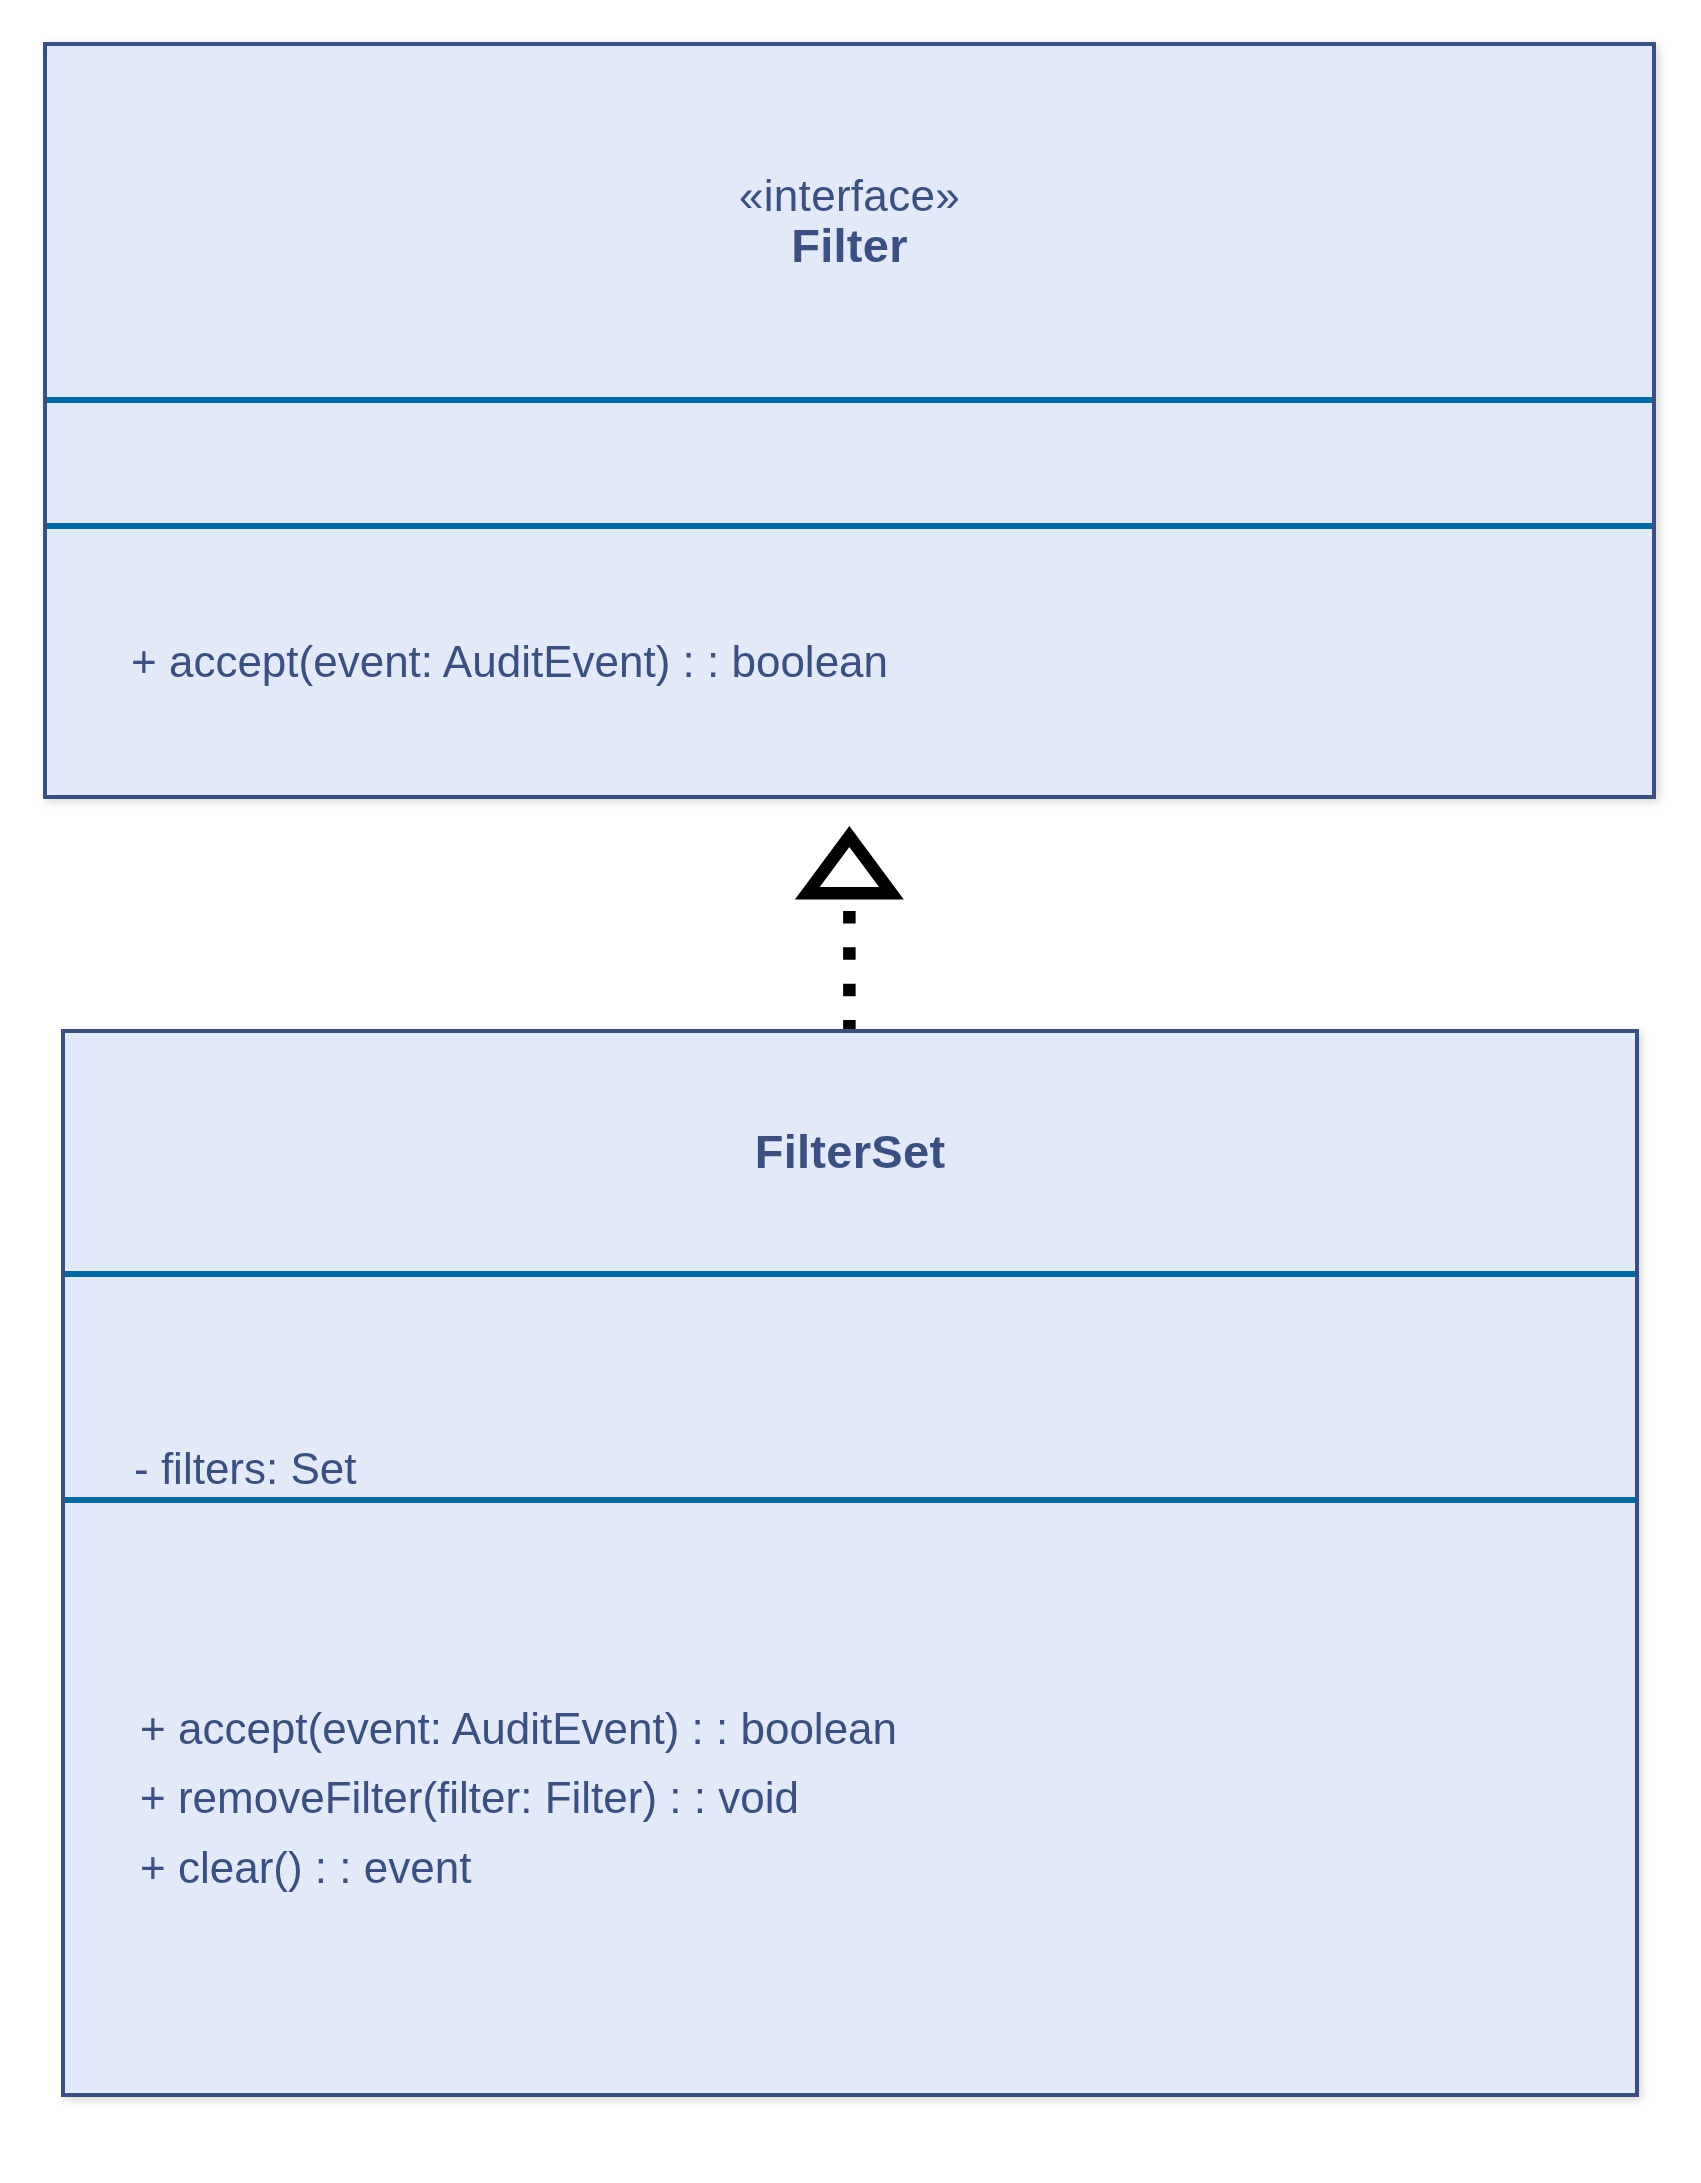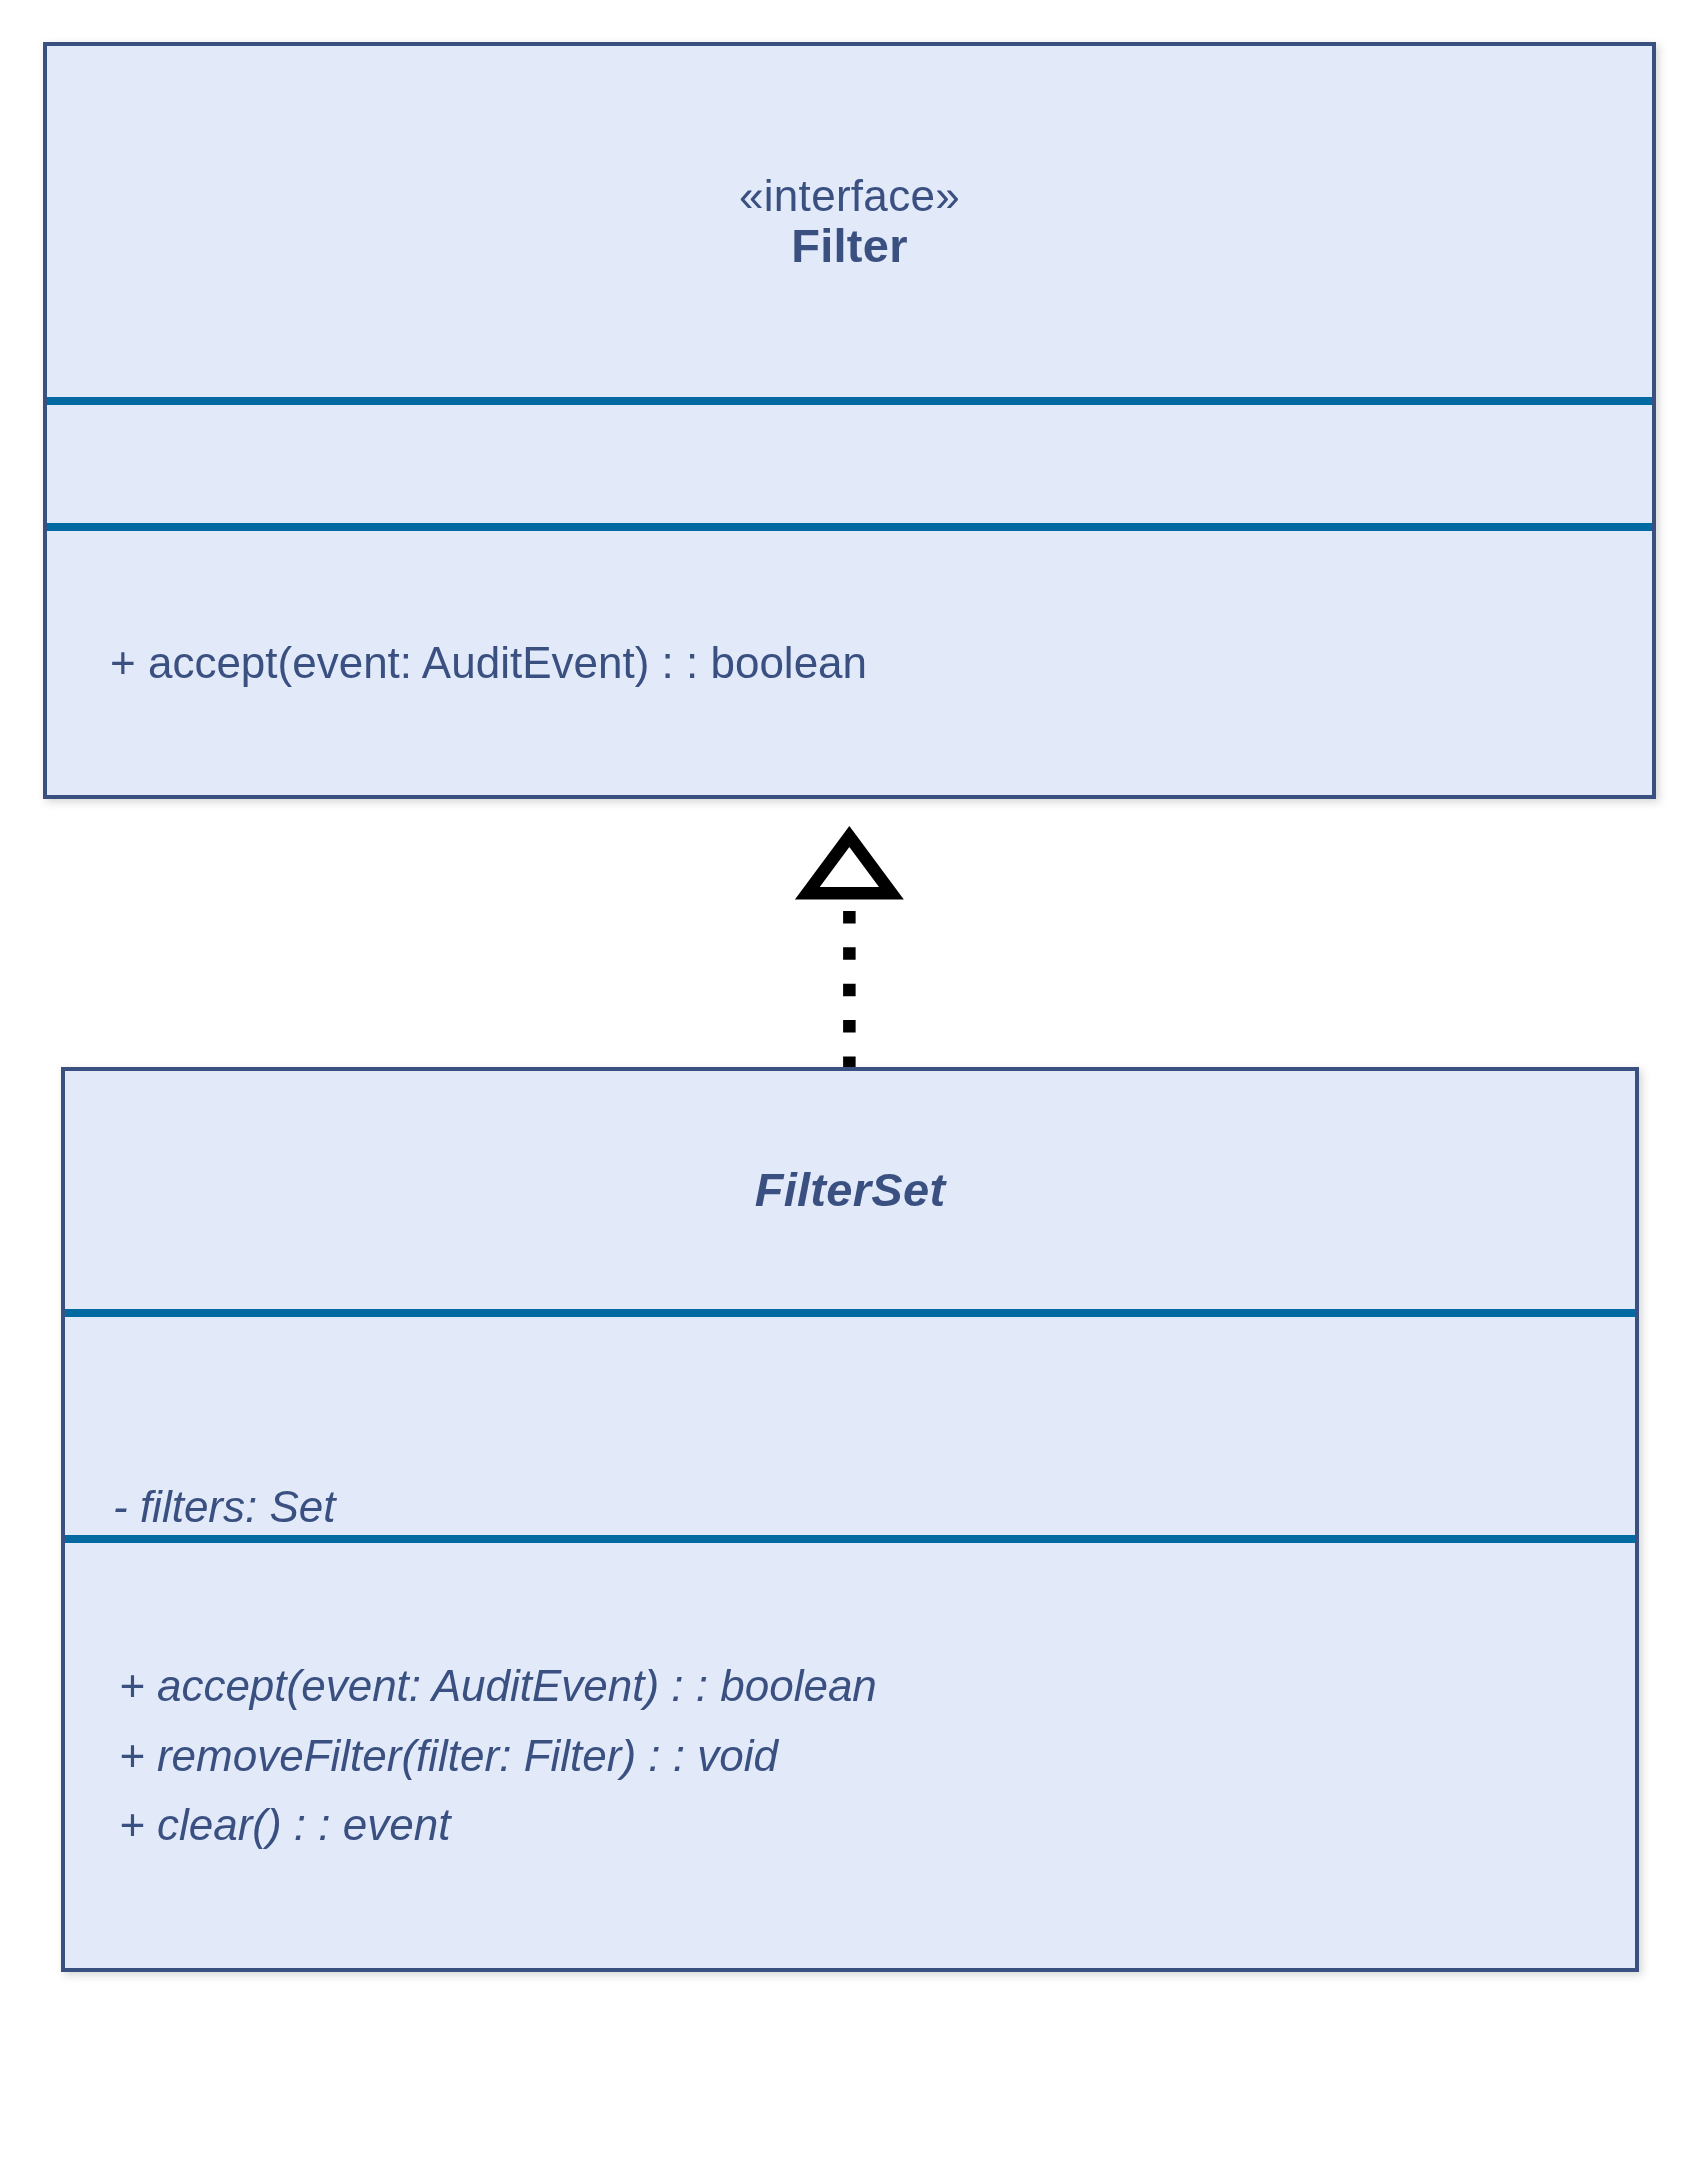--- a/index.html
+++ b/index.html
@@ -34,21 +34,22 @@
     flex-direction: column;
   }
 
   .compartment {
     box-sizing: border-box;
     position: relative;
     background: #e2e9f9;
     overflow: hidden;
   }
   .compartment + .compartment {
-    border-top: 8px solid #0369a1;
+    border-top: 6px solid #0369a1;
+    padding-left: 21px;
   }
 
   
   .comp-header {
     display: flex;
     flex-direction: column;
     align-items: center;
     justify-content: center;
     text-align: center;
   }
@@ -94,24 +95,23 @@
     height: 757px;
   }
   #filter-class .comp-header   { height: 351px; }
   #filter-class .comp-attrs    { height: 126px; }
   #filter-class .comp-methods  { flex: 1 1 auto; }
   #filter-class .member-list   { padding-left: 63px; }
 
   
   #filterset-class {
     left: 61px;
-    top: 1067px;
+    top: 1029px;
     width: 1578px;
-    height: 905px;
-    font-style: italic;
+    height: 1068px;
   }
   #filterset-class .comp-header  { height: 238px; }
   #filterset-class .comp-attrs   { height: 226px; justify-content: flex-end; }
   #filterset-class .comp-methods { flex: 1 1 auto; }
   #filterset-class .member-list  { padding-left: 48px; }
   #filterset-class .comp-methods .member-list { padding-left: 54px; }
   #filterset-class .comp-methods .member { line-height: 1.58; }
 
   
   #realization {

